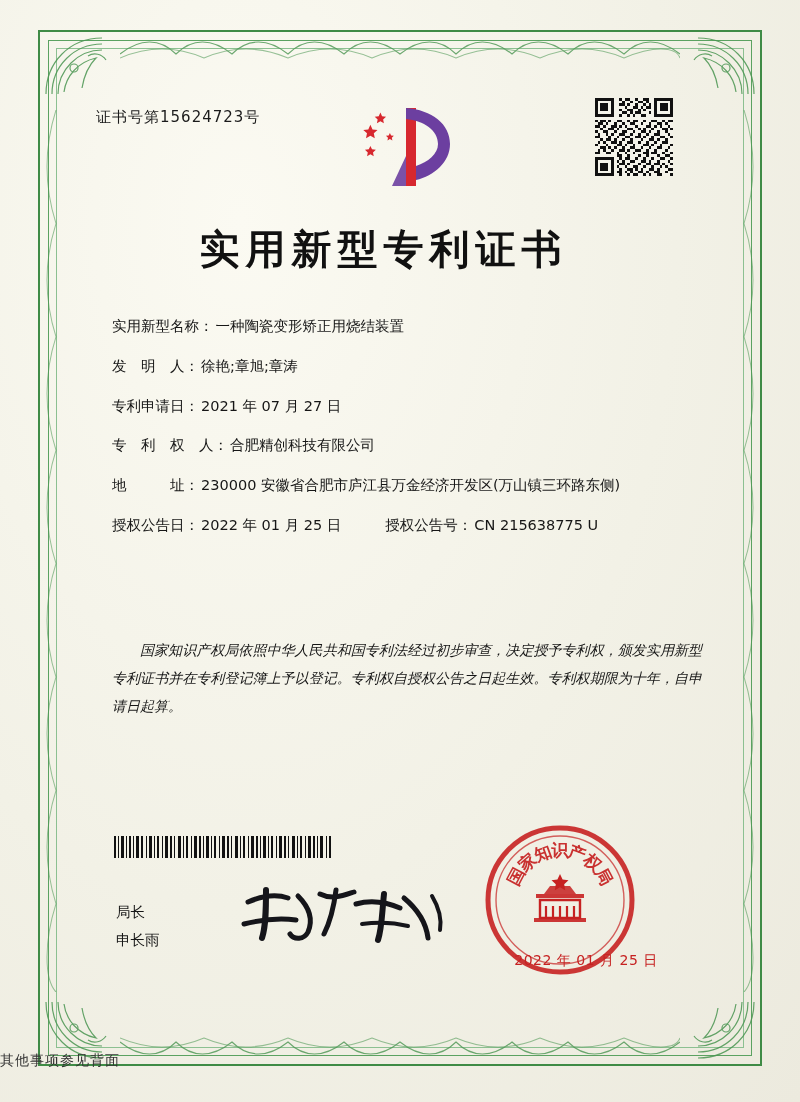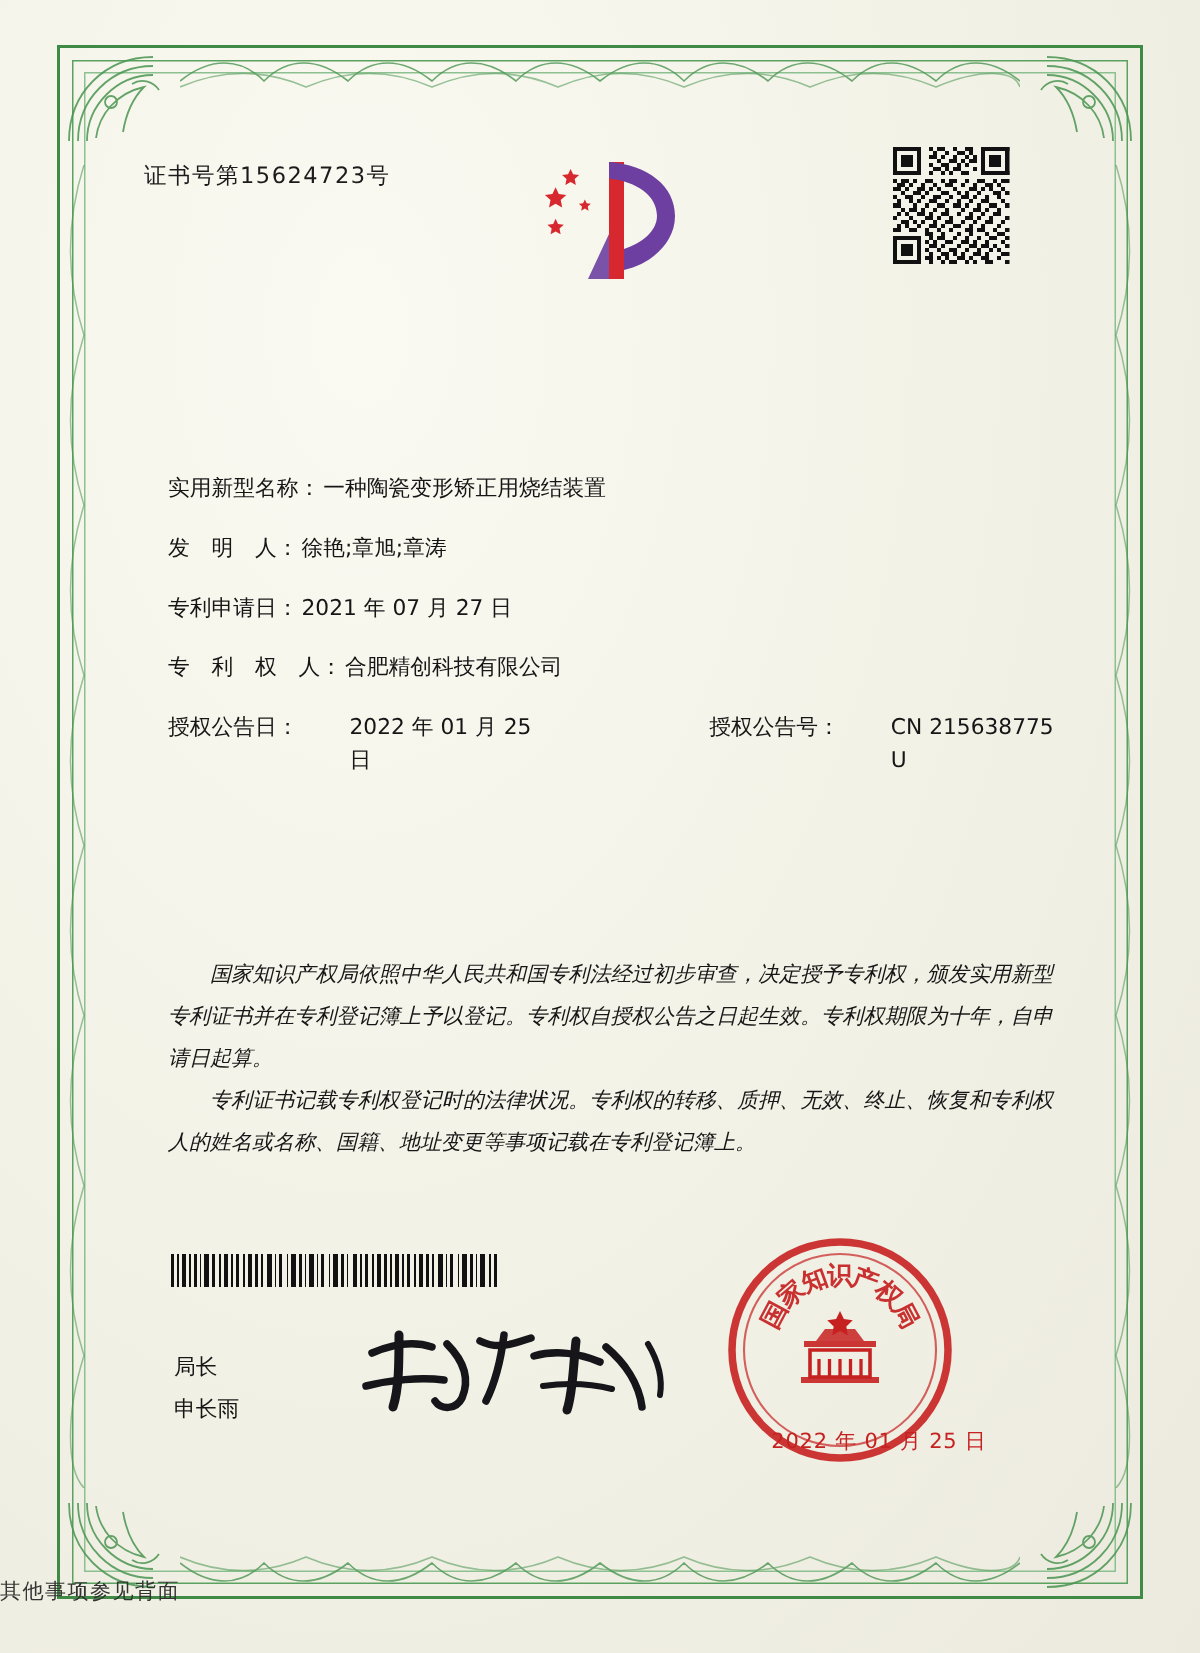--- a/index.html
+++ b/index.html
@@ -72,21 +72,21 @@
     position:absolute;left:0;right:0;top:222px;text-align:center;
     font-size:40px;font-weight:bold;letter-spacing:6px;color:#111;
     font-family:"DejaVu Sans","Liberation Sans",sans-serif;
   }
 
   .fields{position:absolute;left:112px;top:316px;width:600px;font-size:14.5px;color:#161616;line-height:1.5;}
   .row{display:flex;margin-bottom:18px;align-items:flex-start;}
   .lbl{white-space:pre;flex:0 0 auto;}
   .val{margin-left:2px;}
   .row.addr .val{max-width:430px;}
-  .row.two{margin-bottom:10px;gap:32px;}
+  .row.two{margin-bottom:10px;}
   .gap{display:inline-block;width:44px;}
 
   .para{
     position:absolute;left:112px;top:636px;width:590px;
     font-size:14px;line-height:28px;color:#161616;text-align:justify;
   }
   .para p{margin:0;text-indent:2em;font-style:italic;}
 
   .barcode{position:absolute;left:114px;top:836px;height:22px;width:220px;}
   .barcode svg{display:block;}
@@ -439,50 +439,54 @@
           <path d="M14 56 l2.6 5.6 6.2 .7 -4.6 4.2 1.2 6.1 -5.4-3.1 -5.4 3.1 1.2-6.1 -4.6-4.2 6.2-.7z" transform="scale(.62) translate(6,18)"></path>
           <path d="M40 12 l2.4 5.2 5.7 .6 -4.2 3.9 1.1 5.6 -5-2.8 -5 2.8 1.1-5.6 -4.2-3.9 5.7-.6z" transform="scale(.7) translate(-8,6)"></path>
           <path d="M30 88 l2.2 4.6 5 .6 -3.7 3.4 1 4.9 -4.5-2.5 -4.4 2.5 .9-4.9 -3.7-3.4 5-.6z" transform="scale(.55) translate(28,-28)"></path>
         </g>
         <path d="M48 8 L58 8 L58 86 L48 86 Z" fill="#d7282f"></path>
         <path d="M48 8 C74 10, 92 24, 92 44 C92 62, 76 76, 58 80 L58 66 C70 62, 80 54, 80 44 C80 30, 66 21, 48 19 Z" fill="#6c3fa0"></path>
         <path d="M48 86 L34 86 L48 56 Z" fill="#6c3fa0" opacity=".9"></path>
       </svg>
     </div>
 
+    <div class="title">实用新型专利证书</div>
 
     <div class="fields">
       <div class="row">
         <span class="lbl">实用新型名称：</span>
         <span class="val">一种陶瓷变形矫正用烧结装置</span>
       </div>
       <div class="row">
         <span class="lbl">发　明　人：</span>
         <span class="val">徐艳;章旭;章涛</span>
       </div>
       <div class="row">
         <span class="lbl">专利申请日：</span>
         <span class="val">2021 年 07 月 27 日</span>
       </div>
       <div class="row">
         <span class="lbl">专　利　权　人：</span>
         <span class="val">合肥精创科技有限公司</span>
       </div>
+      <div class="row addr">
+        <span class="lbl">地　　　址：</span>
+        <span class="val">230000 安徽省合肥市庐江县万金经济开发区(万山镇三环路东侧)</span>
+      </div>
       <div class="row two">
         <span class="lbl">授权公告日：</span>
         <span class="val">2022 年 01 月 25 日</span>
         <span class="gap"></span>
         <span class="lbl">授权公告号：</span>
         <span class="val">CN 215638775 U</span>
       </div>
     </div>
 
     <div class="para">
       <p>国家知识产权局依照中华人民共和国专利法经过初步审查，决定授予专利权，颁发实用新型专利证书并在专利登记簿上予以登记。专利权自授权公告之日起生效。专利权期限为十年，自申请日起算。</p>
-      <p>专利证书记载专利权登记时的法律状况。专利权的转移、质押、无效、终止、恢复和专利权人的姓名或名称、国籍、地址变更等事项记载在专利登记簿上。</p>
     </div>
 
     <div class="barcode">
       <svg width="220" height="22" viewBox="0 0 220 22" shape-rendering="crispEdges">
         <g fill="#111">
           <rect x="0" y="0" width="2" height="22"></rect>
             <rect x="4" y="0" width="1" height="22"></rect>
           <rect x="7" y="0" width="3" height="22"></rect>
             <rect x="12" y="0" width="1" height="22"></rect>
           <rect x="15" y="0" width="2" height="22"></rect>

